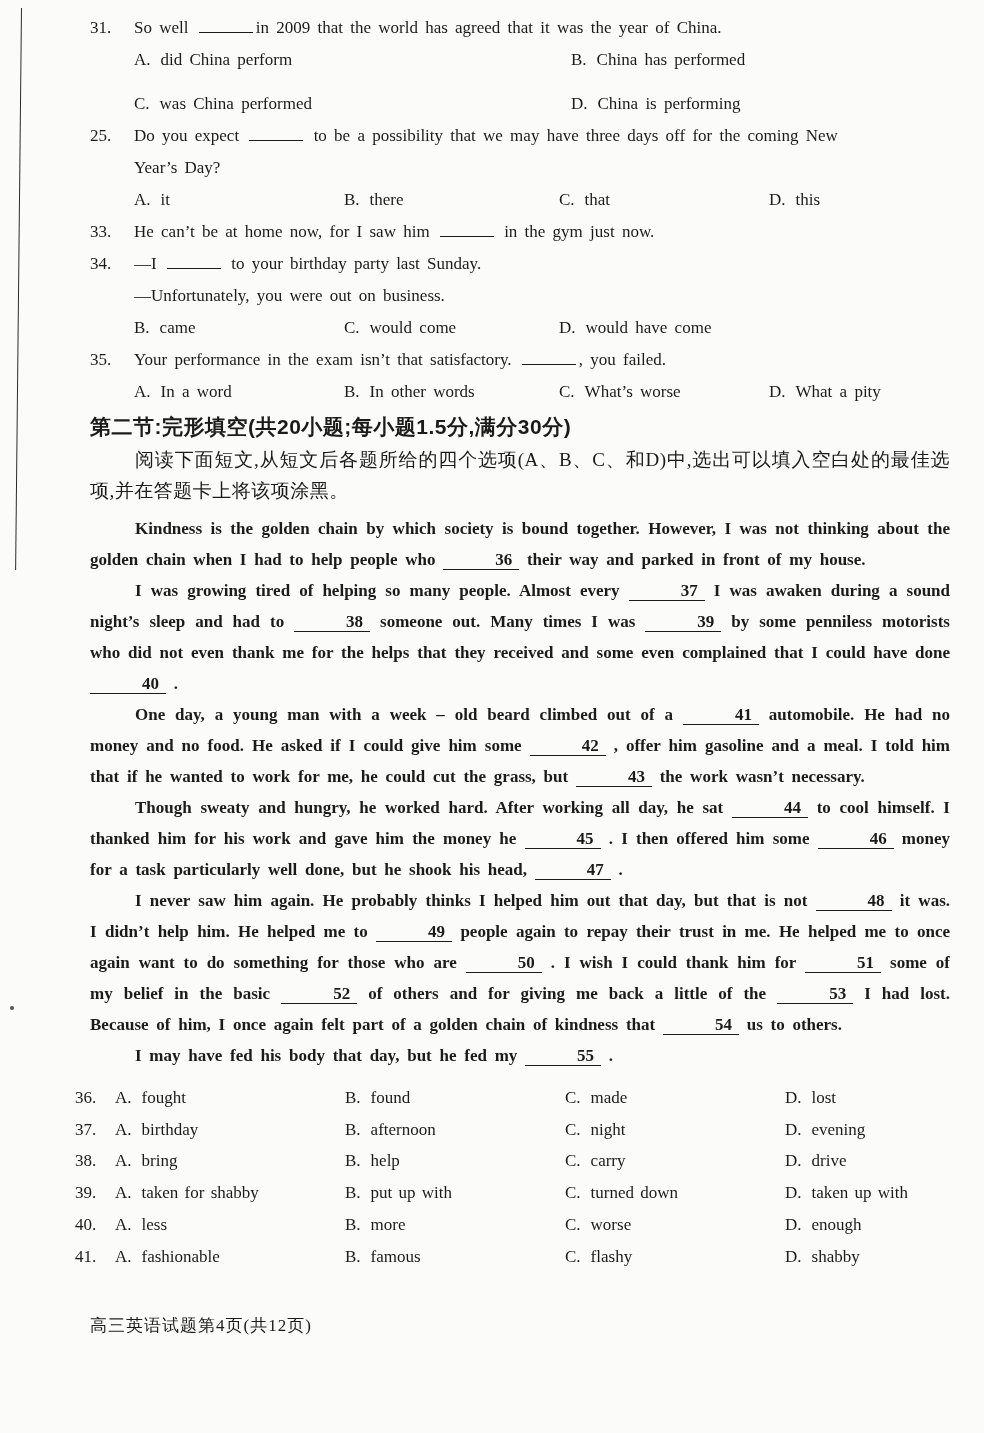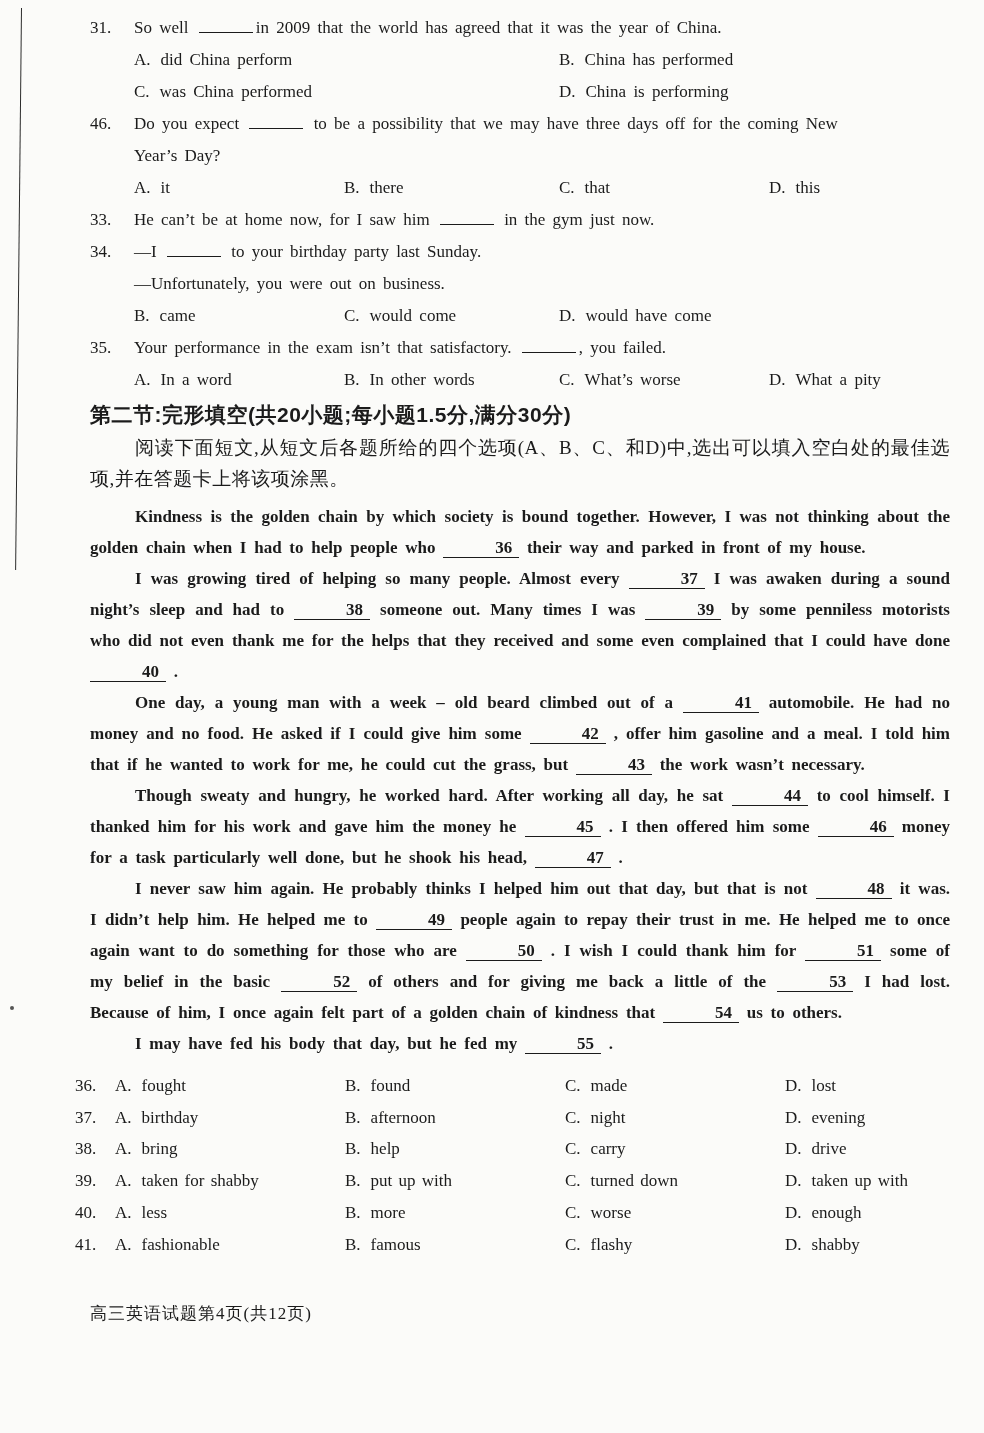--- a/index.html
+++ b/index.html
@@ -21,21 +21,21 @@
   .content {
     position: absolute; left: 0; top: 0; width: 984px;
     padding: 12px 34px 0 90px;
   }
 
   
   .q { font-size: 17px; line-height: 32px; word-spacing: 3px; }
   .q-head { display: flex; justify-content: space-between; }
   .q-num { flex: 0 0 44px; }
   .q-body { flex: 1; }
-  .opt-grid2 { display: grid; grid-template-columns: 425px 1fr; }
+  .opt-grid2 { display: grid; grid-template-columns: 425px 1fr; gap: 12px; }
   .opt-grid4 { display: grid; grid-template-columns: 210px 215px 210px 1fr; }
   .opt-label { margin-right: 10px; }
 
   
   .blank-line {
     display: inline-block; width: 54px; height: 13px;
     border-bottom: 1.6px solid #1b1b1b; margin: 0 3px;
   }
   .cloze-blank {
     display: inline-block; min-width: 26px; padding: 0 7px;
@@ -92,21 +92,21 @@
                 <div class="opt"><span class="opt-label">A.</span><span class="opt-text">did China perform</span></div>
                 <div class="opt"><span class="opt-label">B.</span><span class="opt-text">China has performed</span></div>
                 <div class="opt"><span class="opt-label">C.</span><span class="opt-text">was China performed</span></div>
                 <div class="opt"><span class="opt-label">D.</span><span class="opt-text">China is performing</span></div>
               </div>
             </div>
           </div>
         </div>
         <div class="q">
           <div class="q-head">
-            <div class="q-num">46.</div>
+            <div class="q-num">25.</div>
             <div class="q-body">
               <div class="q-stem">Do you expect <span class="blank-line"></span> to be a possibility that we may have three days off for the coming New</div>
               <div class="q-stem">Year’s Day?</div>
               <div class="opt-grid4">
                 <div class="opt"><span class="opt-label">A.</span><span class="opt-text">it</span></div>
                 <div class="opt"><span class="opt-label">B.</span><span class="opt-text">there</span></div>
                 <div class="opt"><span class="opt-label">C.</span><span class="opt-text">that</span></div>
                 <div class="opt"><span class="opt-label">D.</span><span class="opt-text">this</span></div>
               </div>
             </div>

